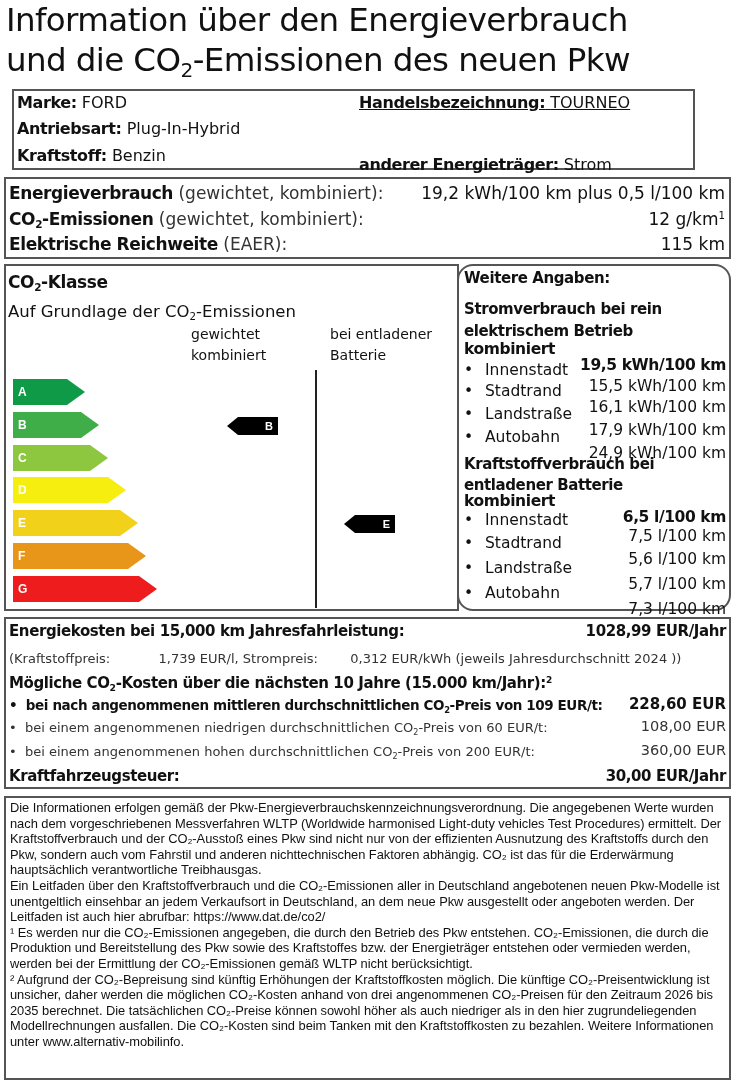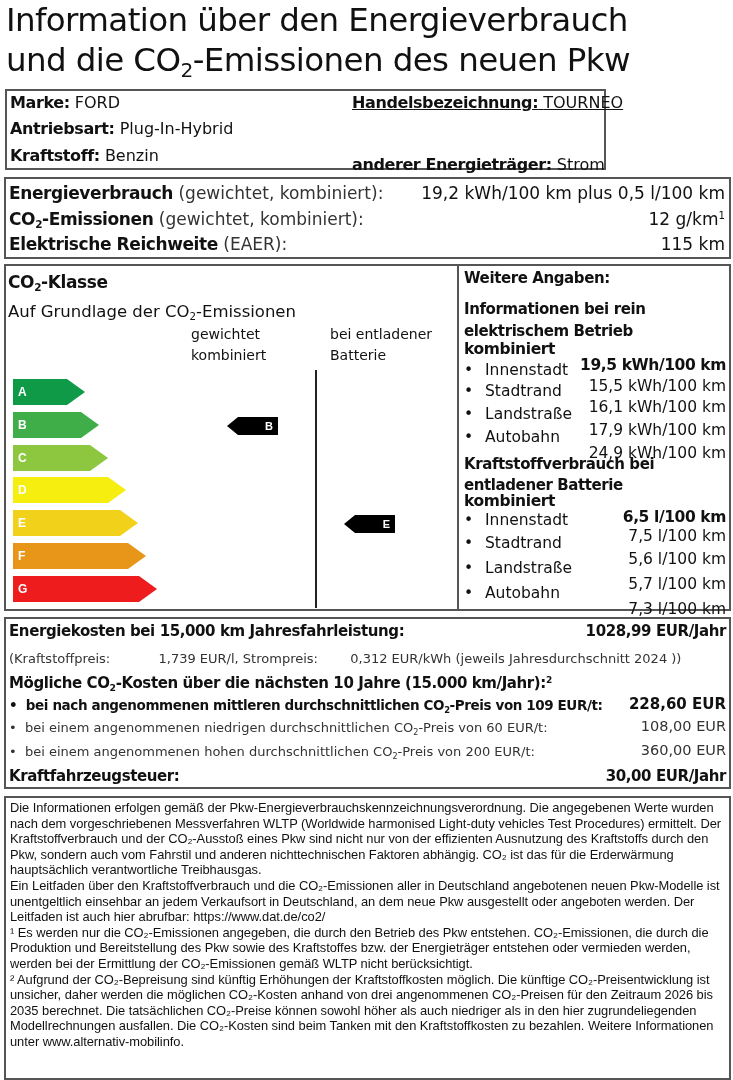--- a/index.html
+++ b/index.html
@@ -11,26 +11,26 @@
   .title { position: absolute; left: 6px; top: 0px; font-size: 32.5px; line-height: 40px; letter-spacing: -0.6px; color: #111; }
   .box { position: absolute; border: 2px solid #555; background: #fff; }
   .row { position: absolute; white-space: nowrap; }
   .fs16 { font-size: 16px; }
   .fs17 { font-size: 17px; }
   .fs14 { font-size: 14px; }
   .grey { color: #333; }
   .condensed { letter-spacing: -0.4px; }
 
   
-  #vehicle { left: 5px; top: 89px; width: 601px; height: 81px; }
+  #vehicle { left: 12px; top: 89px; width: 683px; height: 81px; }
   
   #consumption { left: 4px; top: 177px; width: 727px; height: 82px; }
   
   #co2class { left: 4px; top: 264px; width: 455px; height: 347px; }
-  #further { left: 457px; top: 264px; width: 274px; height: 347px; }
+  #further { left: 457px; top: 264px; width: 274px; height: 347px; border-radius: 16px; }
   #costs { left: 4px; top: 617px; width: 727px; height: 172px; }
   #legal { left: 4px; top: 796px; width: 727px; height: 284px; }
 
   .bar { position: absolute; height: 26px; display: flex; align-items: center; }
   .bar .body { height: 26px; display: flex; align-items: center; padding-left: 5px; color: #fff; font-weight: bold; font-size: 12px; font-family: "Liberation Sans", sans-serif; }
   .bar .tip { width: 0; height: 0; border-top: 13px solid transparent; border-bottom: 13px solid transparent; }
   .marker { position: absolute; height: 18px; display: flex; align-items: center; }
   .marker .tip { width: 0; height: 0; border-top: 9px solid transparent; border-bottom: 9px solid transparent; border-right: 11px solid #000; }
   .marker .body { background: #000; color: #fff; height: 18px; width: 40px; font-size: 11px; font-weight: bold; display: flex; align-items: center; justify-content: flex-end; padding-right: 5px; font-family: "Liberation Sans", sans-serif; }
   .divider { position: absolute; left: 309px; top: 104px; width: 2px; height: 238px; background: #222; }
@@ -143,21 +143,21 @@
   </div>
   <div class="marker" style="left:338px; top:249px;">
     <div class="tip"></div>
     <div class="body">E</div>
   </div>
 </div>
 
 <div class="box" id="further">
   <div class="row b condensed" style="left:5px; top:3px; font-size:15px;">Weitere Angaben:</div>
   <div class="row b condensed" style="left:5px; top:32px; font-size:15px; line-height:22px;">
-    <div>Informationen bei rein</div>
+    <div>Stromverbrauch bei rein</div>
     <div>elektrischem Betrieb</div>
   </div>
   <div class="further-row b condensed" style="top:74px;">
     <span style="position:absolute; left:0;">kombiniert</span>
     <span class="val">19,5 kWh/100 km</span>
   </div>
   <div class="further-row" style="top:95px;">
     <span class="dot">•</span>
     <span class="lbl">Innenstadt</span>
     <span class="val">15,5 kWh/100 km</span>

